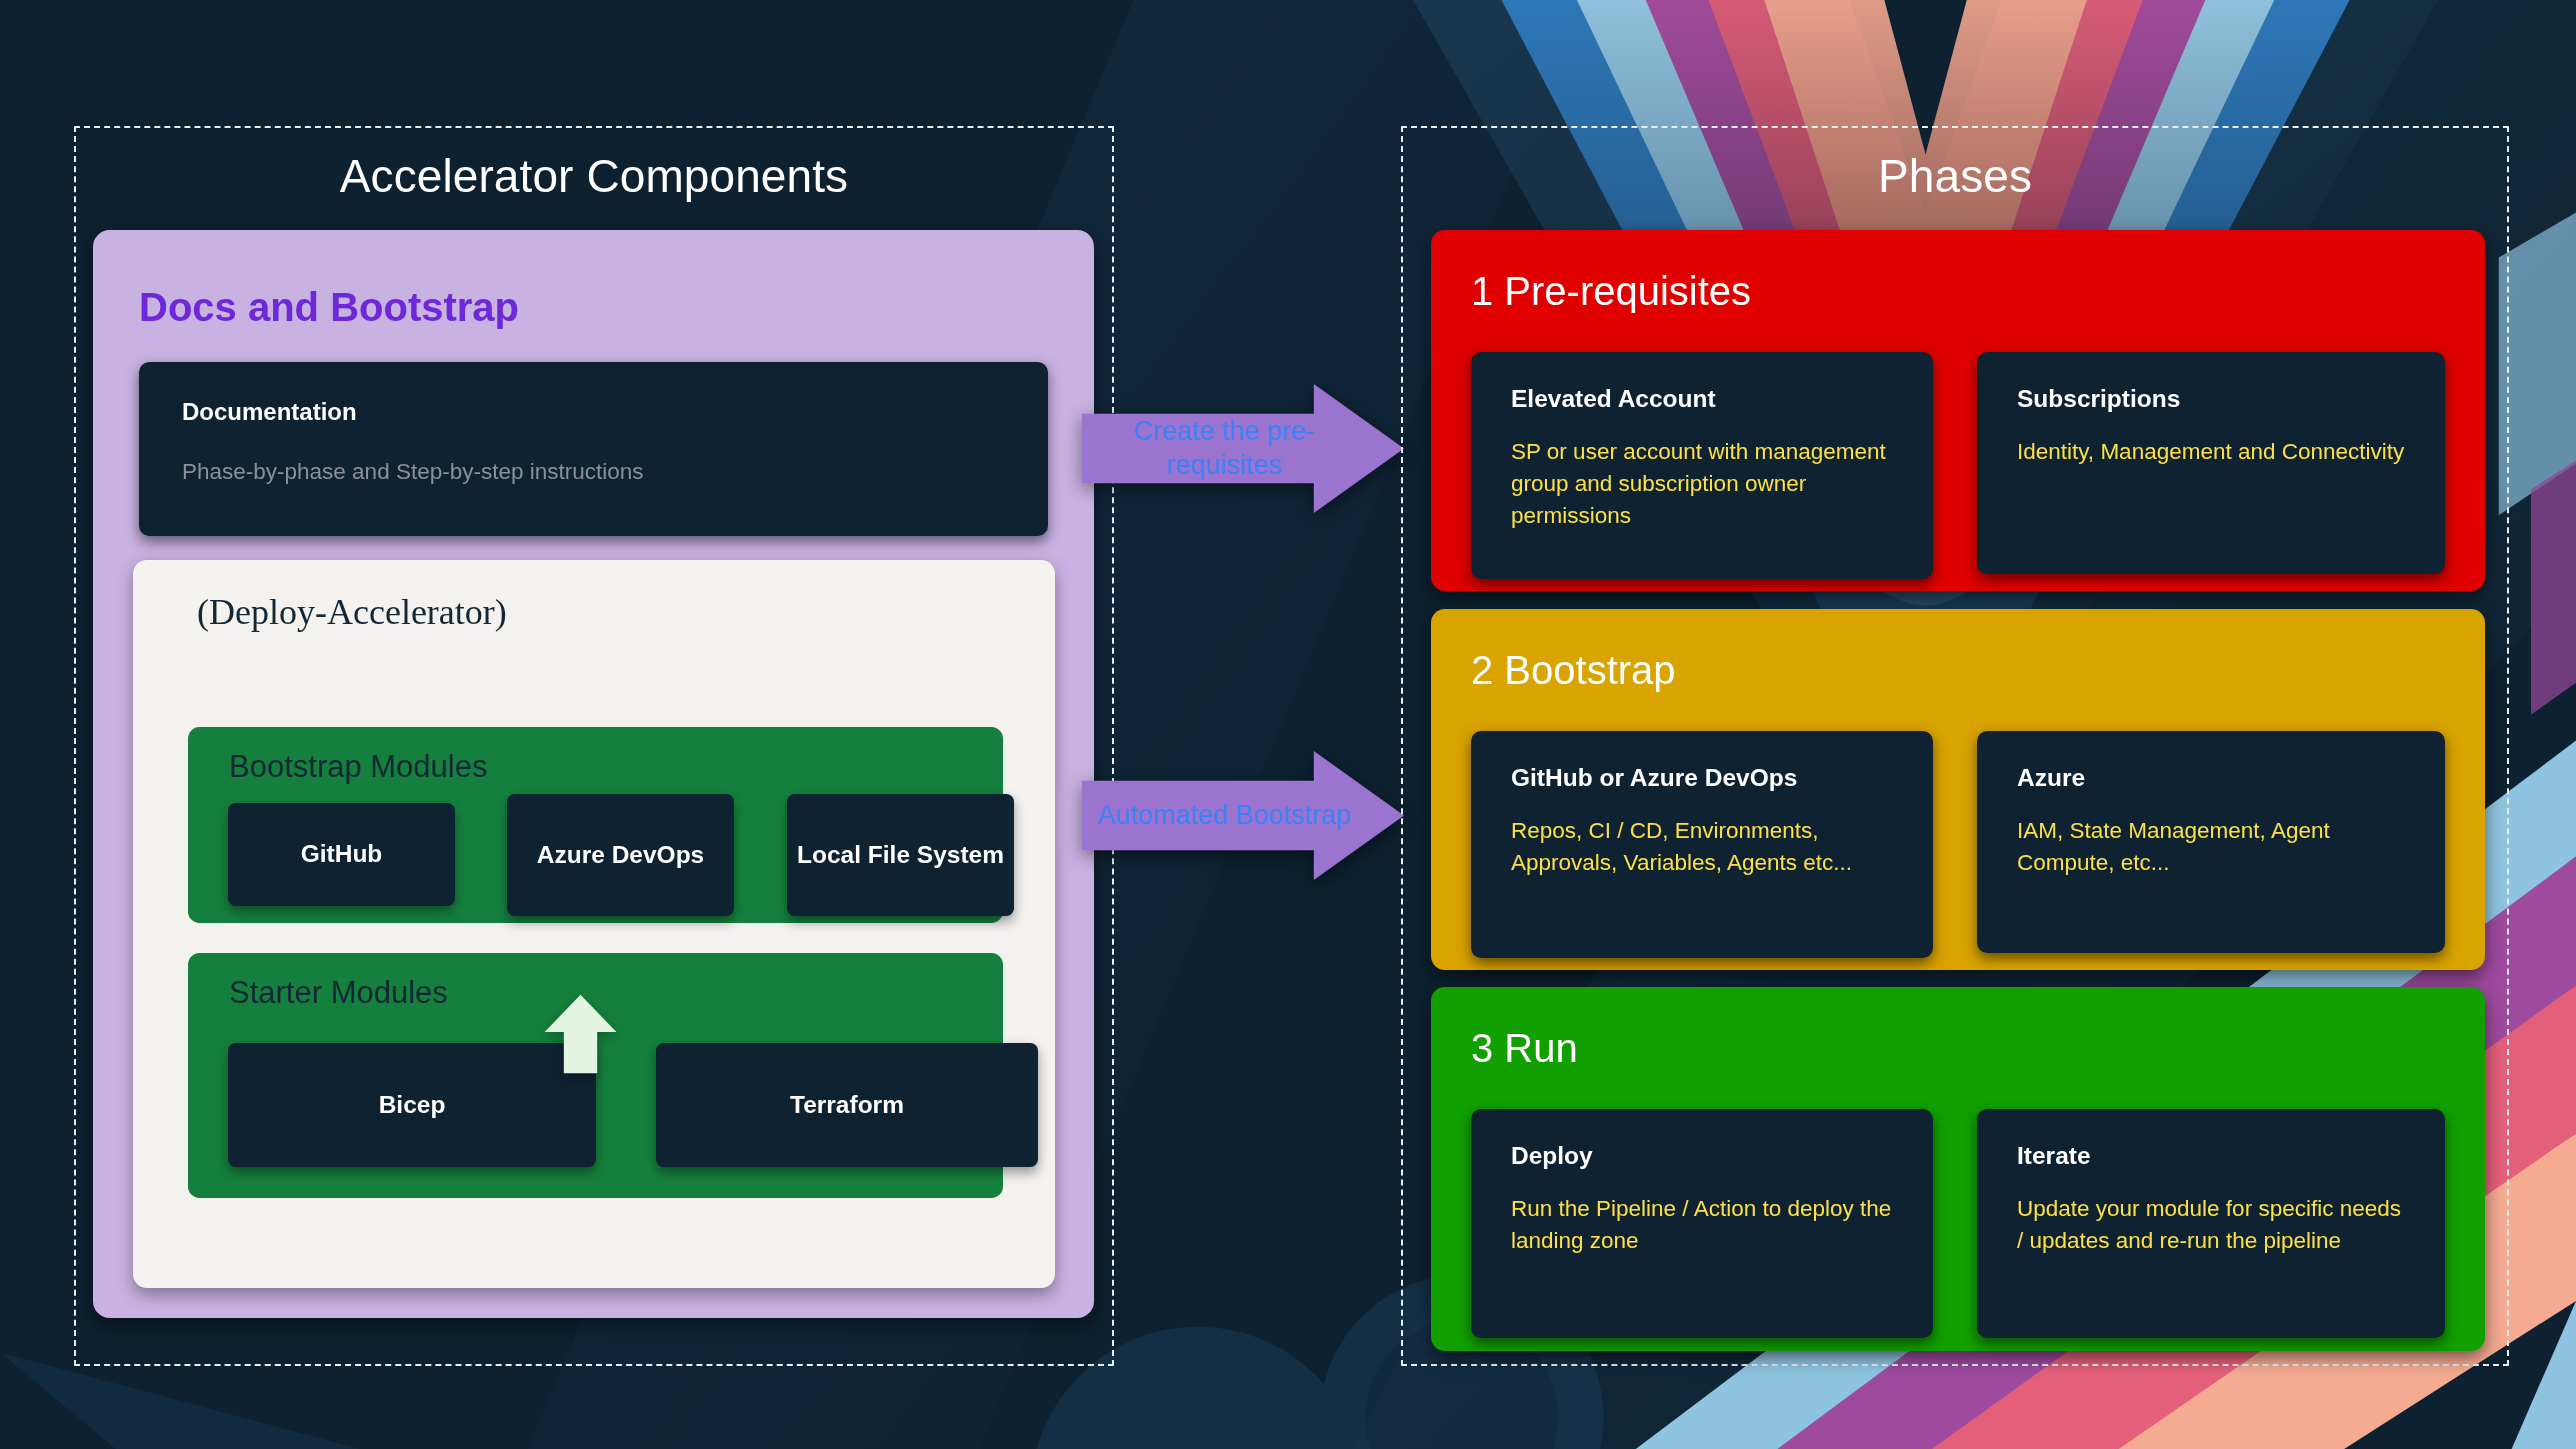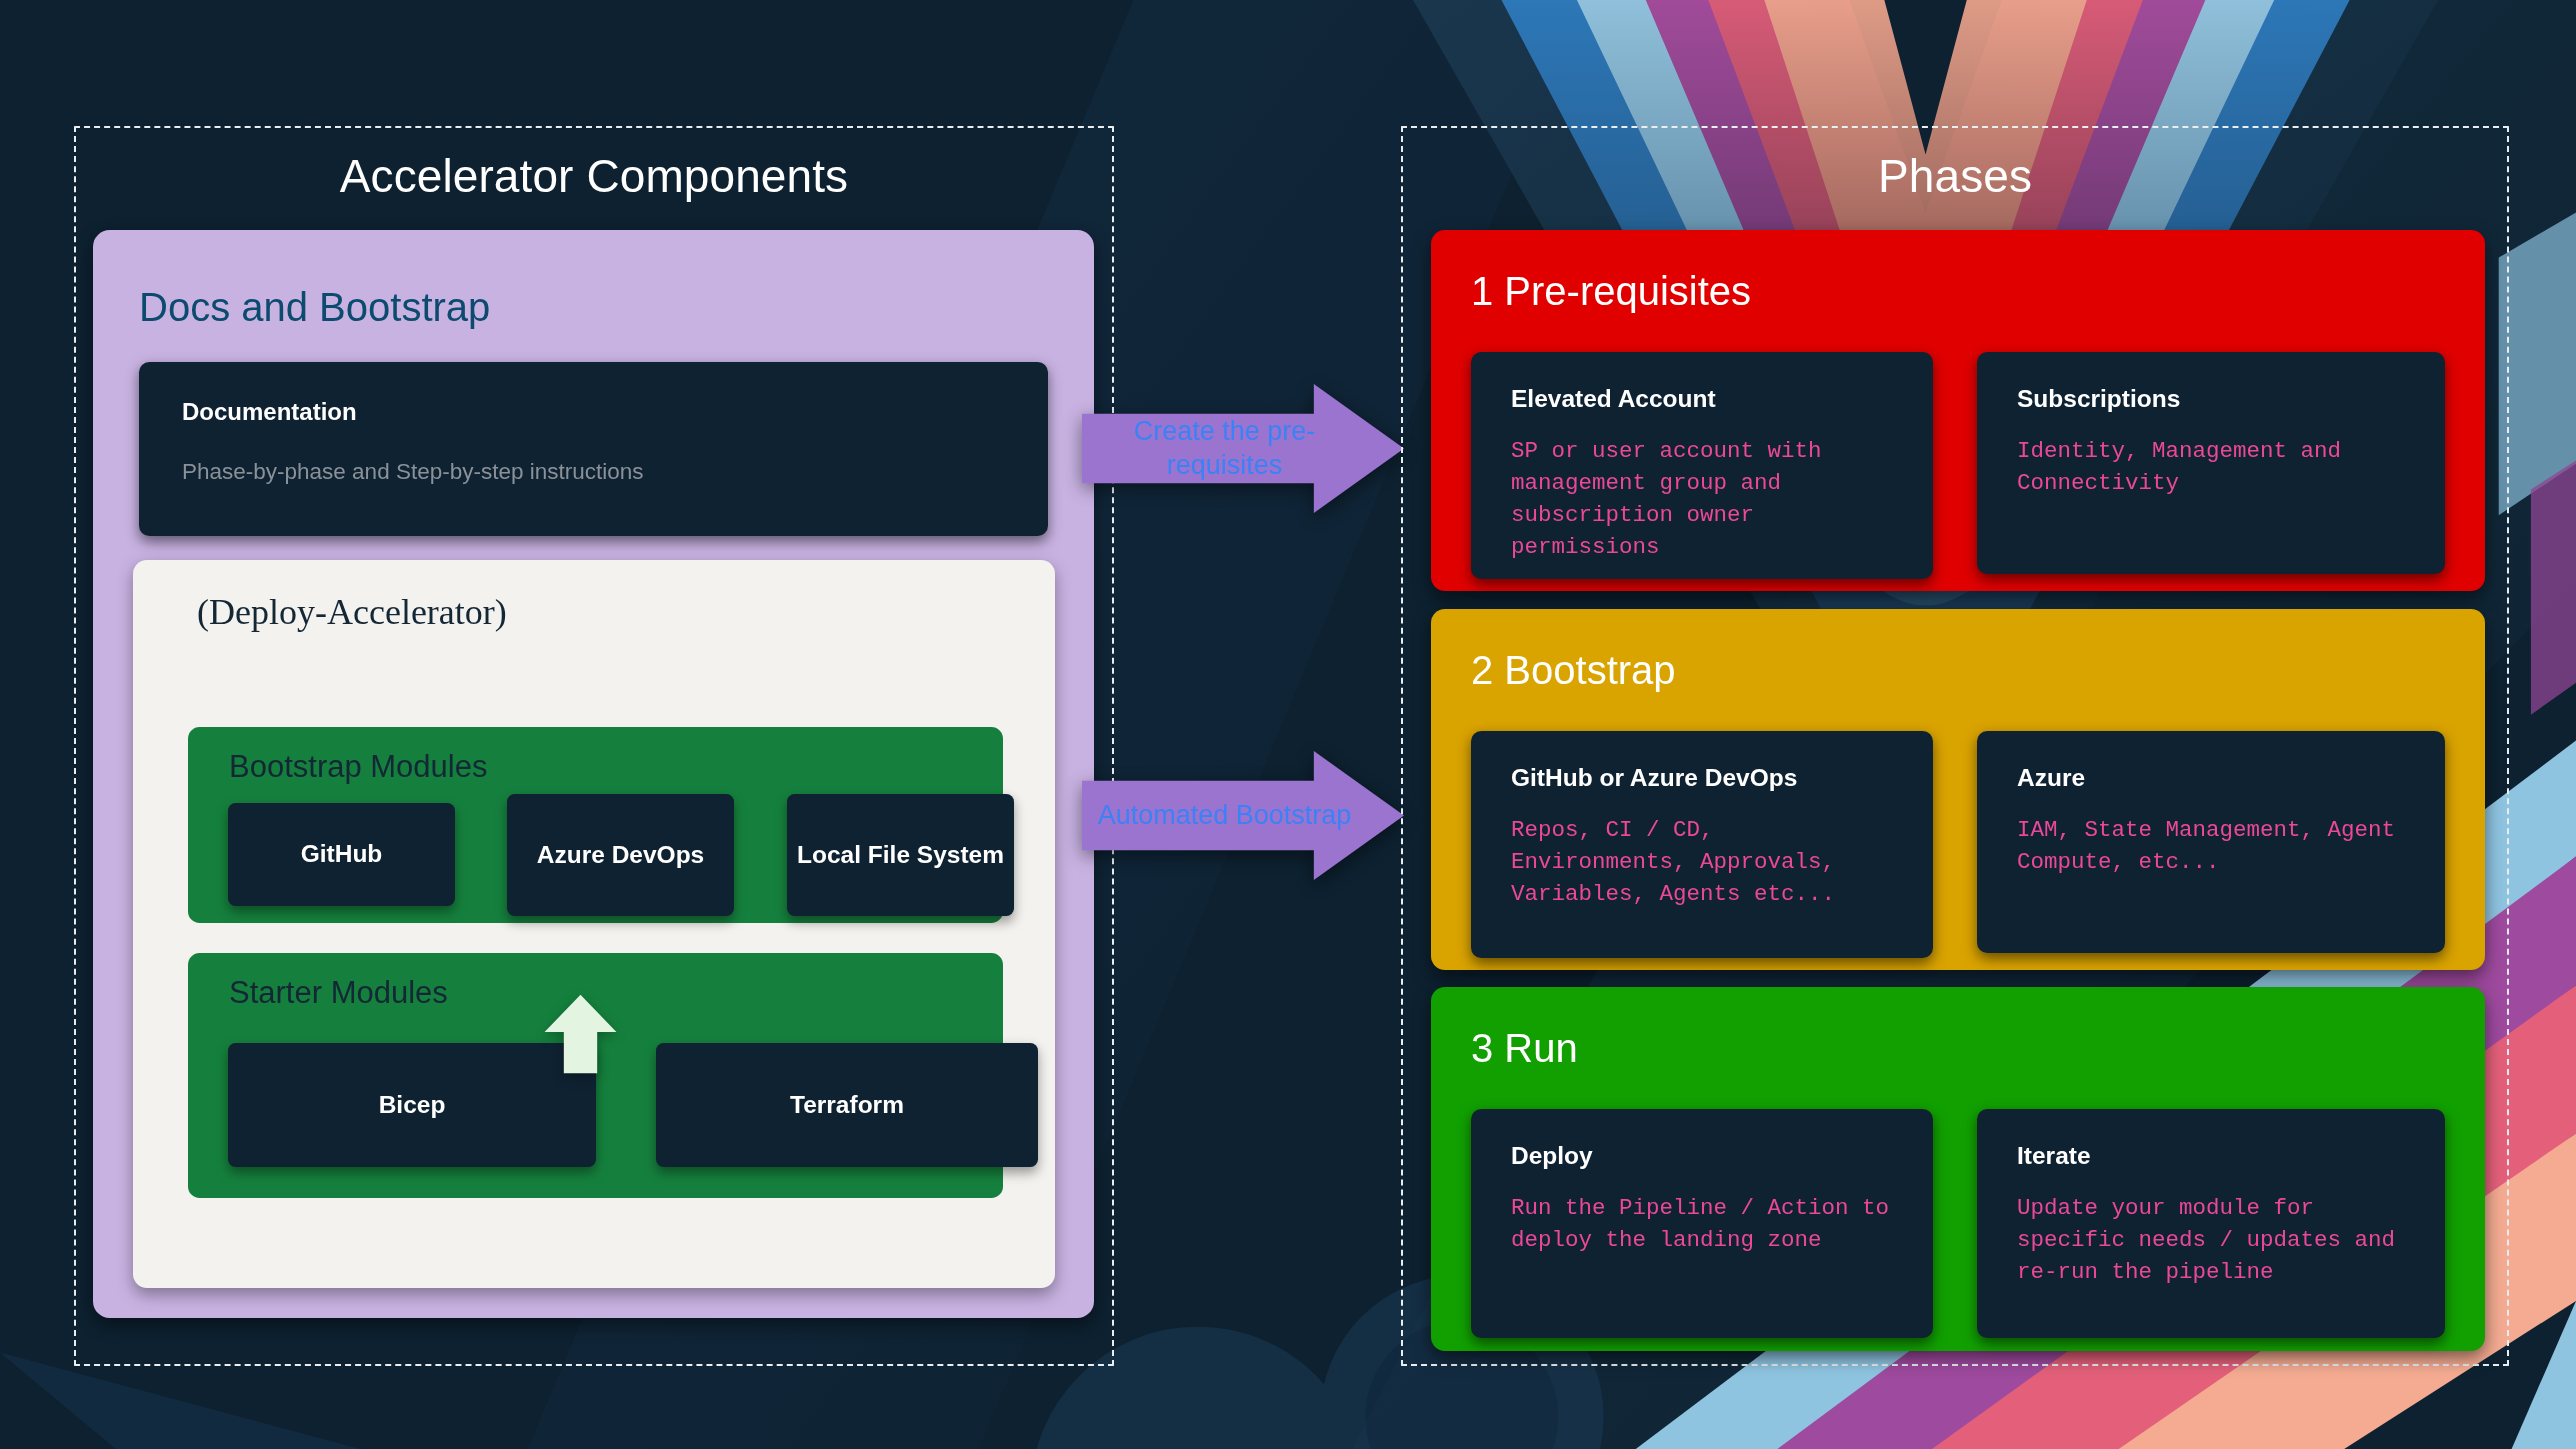--- a/index.html
+++ b/index.html
@@ -38,21 +38,21 @@
 
   
   #docs-panel{
     position:absolute;left:93px;top:230px;width:1001px;height:1088px;
     background:#c8b2e2;
     border-radius:16.7px;
     box-shadow:0 6.4px 16.7px rgba(0,0,0,.45);
   }
   #docs-panel-title{
     position:absolute;left:46px;top:55px;
-    font-size:40px;color:#0c4a6e;font-weight:400;white-space:nowrap;
+    font-size:40px;color:#6d28d9;font-weight:700;white-space:nowrap;
   }
 
   .dark-card{
     background:#0f2232;
     border-radius:10.3px;
     box-shadow:0 5.8px 13px rgba(0,0,0,.5);
     position:absolute;
     box-sizing:border-box;
   }
   .dark-card .card-title{
@@ -134,21 +134,21 @@
 
   .phase-card{
     position:absolute;background:#0f2232;border-radius:10.3px;
     box-shadow:0 5.8px 13px rgba(0,0,0,.5);box-sizing:border-box;
   }
   .phase-card .pc-title{
     position:absolute;left:40px;top:33px;color:#ffffff;font-weight:bold;font-size:24.5px;white-space:nowrap;
   }
   .phase-card .pc-body{
     position:absolute;left:40px;top:84px;width:calc(100% - 77px);
-    color:#ec4899;font-size:22.5px;line-height:1.42;font-family:Liberation Mono, monospace;
+    color:#fde047;font-size:22.5px;line-height:1.42;
   }
   .pc-left{left:40px;top:122px;width:462px;height:227px;}
   .pc-right{left:546px;top:122px;width:468px;height:222px;}
 
   #p3-left{left:40px;top:122px;width:462px;height:229px;}
   #p3-right{left:546px;top:122px;width:468px;height:229px;}
 </style>
 </head>
 <body>
 

